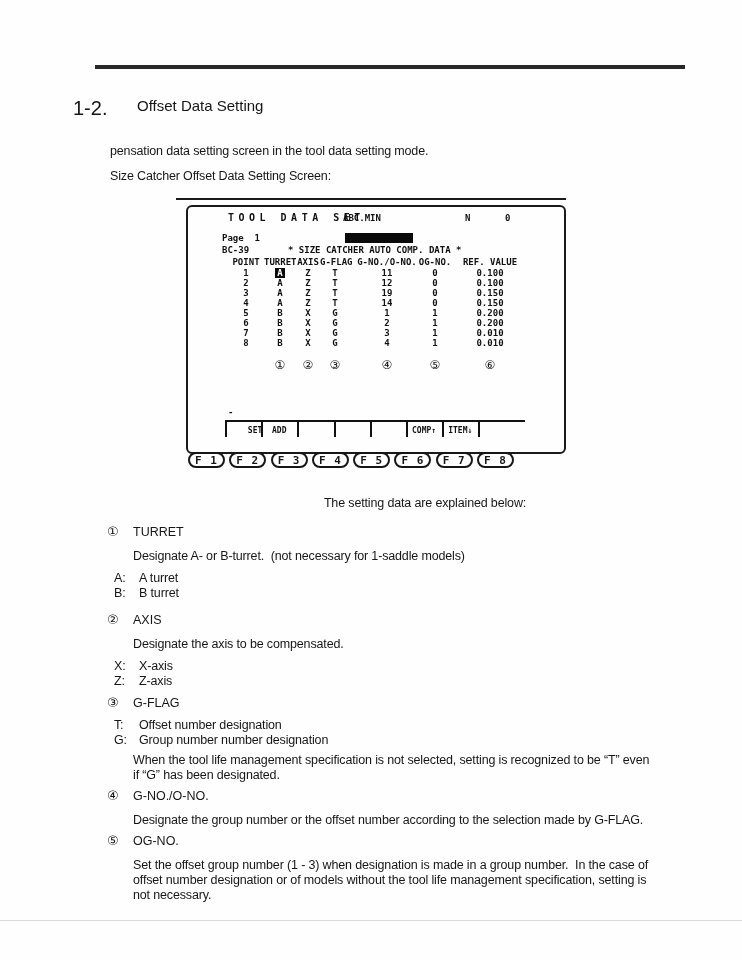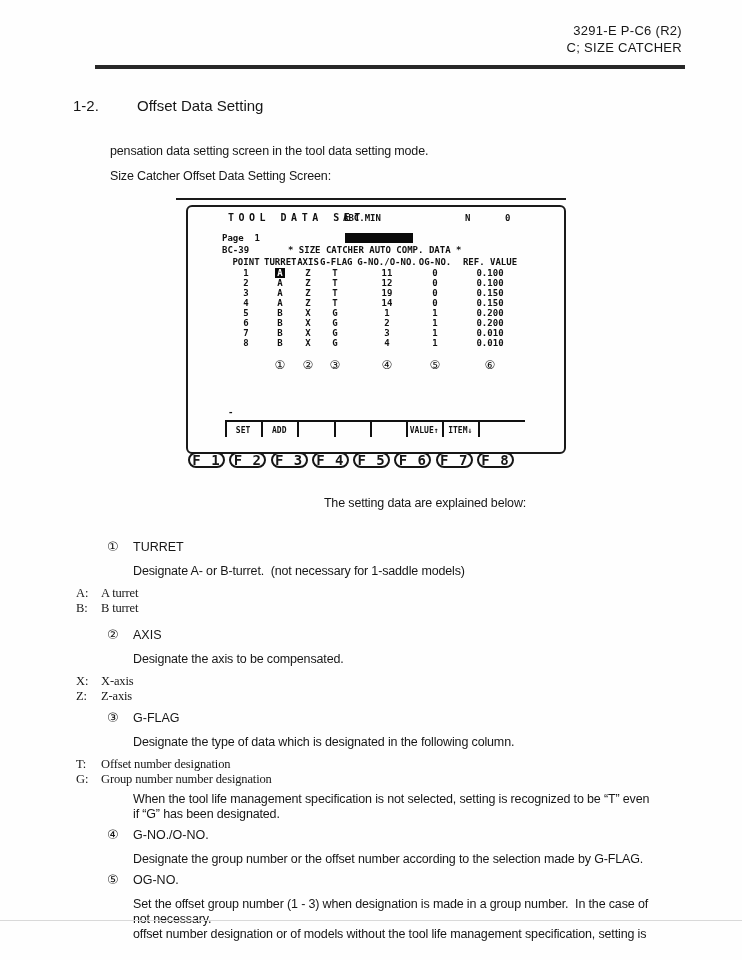--- a/index.html
+++ b/index.html
@@ -1,20 +1,20 @@
 <!DOCTYPE html>
 <html><head>
 <meta charset="utf-8">
 <style>
   html,body{margin:0;padding:0;background:#e8e8e8;}
   .page{position:relative;width:742px;height:960px;background:#fefefe;font-family:"Liberation Sans",sans-serif;color:#161616;overflow:hidden;margin:0 auto;}
   
   .doc-header{position:absolute;top:22px;right:60px;text-align:right;font-size:13px;line-height:17px;letter-spacing:.3px;}
   .top-rule{position:absolute;left:95px;top:65px;width:590px;height:4px;background:#282828;}
-  .sec-num{position:absolute;left:73px;top:97px;font-size:15px;}
+  .sec-num{position:absolute;left:73px;top:97px;font-size:20px;}
   .sec-title{position:absolute;left:137px;top:97px;font-size:15px;}
   .bodyline{white-space:pre;font-size:12.5px;letter-spacing:-.15px;line-height:15px;}
   .intro1{position:absolute;left:110px;top:127px;}
   .intro2{position:absolute;left:110px;top:144px;}
   .caption{position:absolute;left:110px;top:169px;}
   
   .fig-topline{position:absolute;left:176px;top:198px;width:390px;height:2px;background:#1a1a1a;}
   .crt{position:absolute;left:186px;top:205px;width:376px;height:245px;border:2px solid #1a1a1a;border-radius:6px;font-family:"DejaVu Sans Mono",monospace;font-size:9px;font-weight:bold;color:#111;background:#fefefe;}
   .scr-title{position:absolute;left:40px;top:5px;font-size:10px;letter-spacing:4.5px;white-space:pre;}
   .scr-mode{position:absolute;left:155px;top:6px;}
@@ -29,40 +29,36 @@
   .sc0{left:38px;width:40px}.sc1{left:76px;width:32px}.sc2{left:107px;width:26px}
   .sc3{left:132px;width:30px}.sc4{left:168px;width:62px}.sc5{left:229px;width:36px}.sc6{left:271px;width:62px}
   .inv-pad{display:inline-block;background:#0a0a0a;color:#fff;padding:0 2px;}
   .callout{font-family:"DejaVu Sans",sans-serif;font-size:12px;font-weight:normal;}
   .scr-cursor{position:absolute;left:40px;top:200px;}
   .softkeys{position:absolute;left:37px;top:213px;width:300px;height:17px;border-top:2px solid #111;}
   .sk-bar{position:absolute;top:0;width:2px;height:15px;background:#111;}
   .sk-label{position:absolute;top:4px;text-align:center;font-size:8px;white-space:pre;}
   
   .fkeys{position:absolute;left:188px;top:452px;width:326px;display:flex;justify-content:space-between;}
-  .fkey{box-sizing:border-box;width:37px;height:16px;border:2px solid #161616;border-radius:8px;font-family:"DejaVu Sans Mono",monospace;font-size:14px;font-weight:bold;display:flex;align-items:center;justify-content:center;letter-spacing:1px;white-space:pre;background:#fefefe;}
+  .fkey{box-sizing:border-box;width:37px;height:16px;border:2px solid #161616;border-radius:8px;font-family:"DejaVu Sans Mono",monospace;font-size:11px;font-weight:bold;display:flex;align-items:center;justify-content:center;letter-spacing:1px;white-space:pre;background:#fefefe;}
   
   .body-text{position:absolute;left:0;top:496px;width:742px;}
   .lead{margin-left:108px;text-align:center;}
   .item-head{margin-left:107px;line-height:15px;font-size:12.5px;}
   .it-num{display:inline-block;width:26px;font-family:"DejaVu Sans",sans-serif;font-size:13px;}
   .p-line{margin-left:133px;}
-  .def-row{margin-left:76px;font-family:Liberation Serif, serif;}
+  .def-row{margin-left:114px;}
   .def-term{display:inline-block;width:25px;}
   .bottom-faint{position:absolute;left:0;top:920px;width:742px;height:1px;background:#d9d9d9;}
 </style>
 </head>
 <body>
 
 <div class="page">
 
-  <div class="doc-header">
-    <div>3291-E  P-C6 (R2)</div>
-    <div>C;  SIZE CATCHER</div>
-  </div>
   <div class="top-rule"></div>
 
   <div class="sec-num">1-2.</div>
   <div class="sec-title">Offset Data Setting</div>
 
   <div class="bodyline intro2">pensation data setting screen in the tool data setting mode.</div>
   <div class="bodyline caption">Size Catcher Offset Data Setting Screen:</div>
 
   <div class="fig-topline"></div>
 
@@ -169,61 +165,60 @@
     <span class="scr-cursor">-</span>
     <div class="softkeys" id="softkeys">
         <span class="sk-bar" style="left: 0px;"></span>
         <span class="sk-bar" style="left: 36.2px;"></span>
         <span class="sk-bar" style="left: 72.4px;"></span>
         <span class="sk-bar" style="left: 108.6px;"></span>
         <span class="sk-bar" style="left: 144.8px;"></span>
         <span class="sk-bar" style="left: 181px;"></span>
         <span class="sk-bar" style="left: 217.2px;"></span>
         <span class="sk-bar" style="left: 253.4px;"></span>
-        <span class="sk-label" style="left: 0px; width: 36.2px;">SET</span>
+        <span class="sk-label" style="left: 12px; width: 36.2px;">SET</span>
         <span class="sk-label" style="left: 36.2px; width: 36.2px;">ADD</span>
         <span class="sk-label" style="left: 72.4px; width: 36.2px;"></span>
         <span class="sk-label" style="left: 108.6px; width: 36.2px;"></span>
         <span class="sk-label" style="left: 144.8px; width: 36.2px;"></span>
-        <span class="sk-label" style="left: 181px; width: 36.2px;">VALUE↑</span>
+        <span class="sk-label" style="left: 181px; width: 36.2px;">COMP↑</span>
         <span class="sk-label" style="left: 217.2px; width: 36.2px;">ITEM↓</span>
       </div>
   </div>
 
   <div class="fkeys" id="fkeys">
       <div class="fkey">F 1</div>
       <div class="fkey">F 2</div>
       <div class="fkey">F 3</div>
       <div class="fkey">F 4</div>
       <div class="fkey">F 5</div>
       <div class="fkey">F 6</div>
       <div class="fkey">F 7</div>
       <div class="fkey">F 8</div>
     </div>
 
   <div class="body-text">
     <div class="bodyline lead">The setting data are explained below:</div>
     <div id="items">
-        <div class="item-head" style="margin-top: 28px;"><span class="it-num">①</span><span>TURRET</span></div>
+        <div class="item-head" style="margin-top: 13px;"><span class="it-num">①</span><span>TURRET</span></div>
         <div class="bodyline p-line" style="margin-top: 9px;">Designate A- or B-turret.  (not necessary for 1-saddle models)</div>
         <div class="bodyline def-row" style="margin-top: 7px;"><span class="def-term">A:</span><span>A turret</span></div>
         <div class="bodyline def-row"><span class="def-term">B:</span><span>B turret</span></div>
         <div class="item-head" style="margin-top: 11px;"><span class="it-num">②</span><span>AXIS</span></div>
         <div class="bodyline p-line" style="margin-top: 9px;">Designate the axis to be compensated.</div>
         <div class="bodyline def-row" style="margin-top: 7px;"><span class="def-term">X:</span><span>X-axis</span></div>
         <div class="bodyline def-row"><span class="def-term">Z:</span><span>Z-axis</span></div>
         <div class="item-head" style="margin-top: 6px;"><span class="it-num">③</span><span>G-FLAG</span></div>
-        <div class="bodyline p-line" style="margin-top: 9px;">Designate the type of data which is designated in the following column.</div>
         <div class="bodyline def-row" style="margin-top: 7px;"><span class="def-term">T:</span><span>Offset number designation</span></div>
         <div class="bodyline def-row"><span class="def-term">G:</span><span>Group number number designation</span></div>
         <div class="bodyline p-line" style="margin-top: 5px;">When the tool life management specification is not selected, setting is recognized to be “T” even</div>
         <div class="bodyline p-line">if “G” has been designated.</div>
         <div class="item-head" style="margin-top: 5px;"><span class="it-num">④</span><span>G-NO./O-NO.</span></div>
         <div class="bodyline p-line" style="margin-top: 9px;">Designate the group number or the offset number according to the selection made by G-FLAG.</div>
         <div class="item-head" style="margin-top: 5px;"><span class="it-num">⑤</span><span>OG-NO.</span></div>
         <div class="bodyline p-line" style="margin-top: 9px;">Set the offset group number (1 - 3) when designation is made in a group number.  In the case of</div>
+        <div class="bodyline p-line">offset number designation or of models without the tool life management specification, setting is</div>
         <div class="bodyline p-line">not necessary.</div>
-        <div class="bodyline p-line">offset number designation or of models without the tool life management specification, setting is</div>
       </div>
   </div>
 
   <div class="bottom-faint"></div>
 </div>
 
 </body></html>

